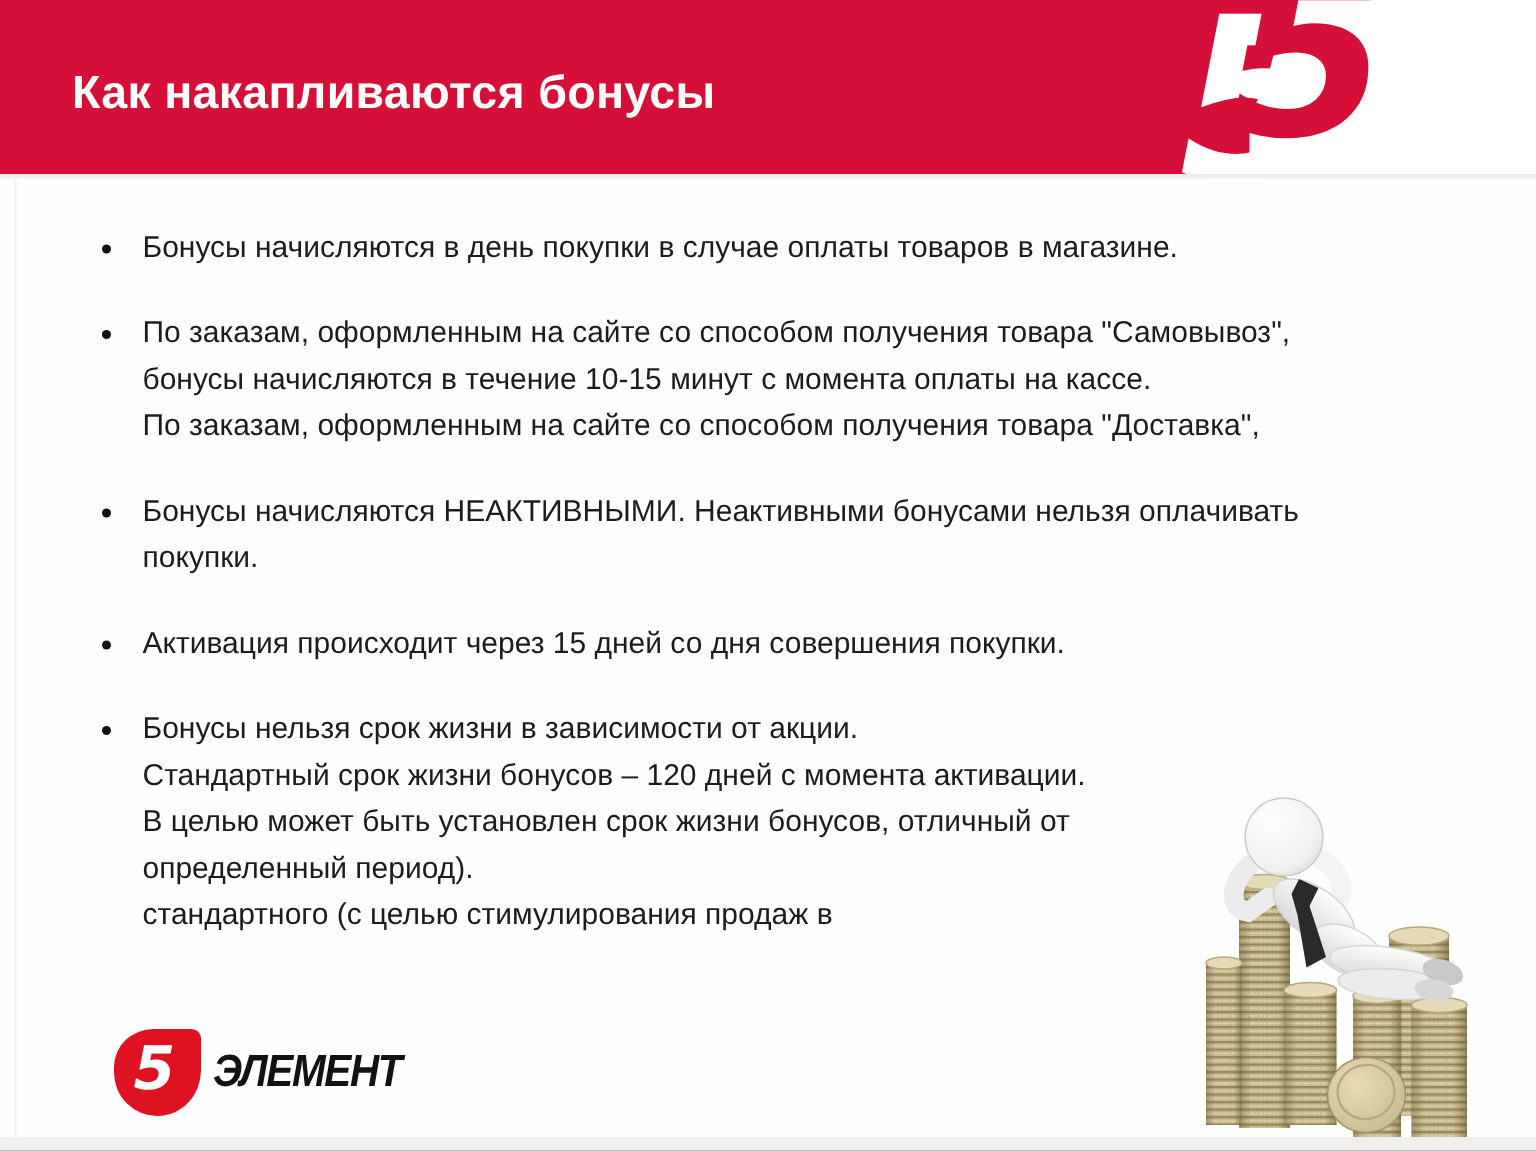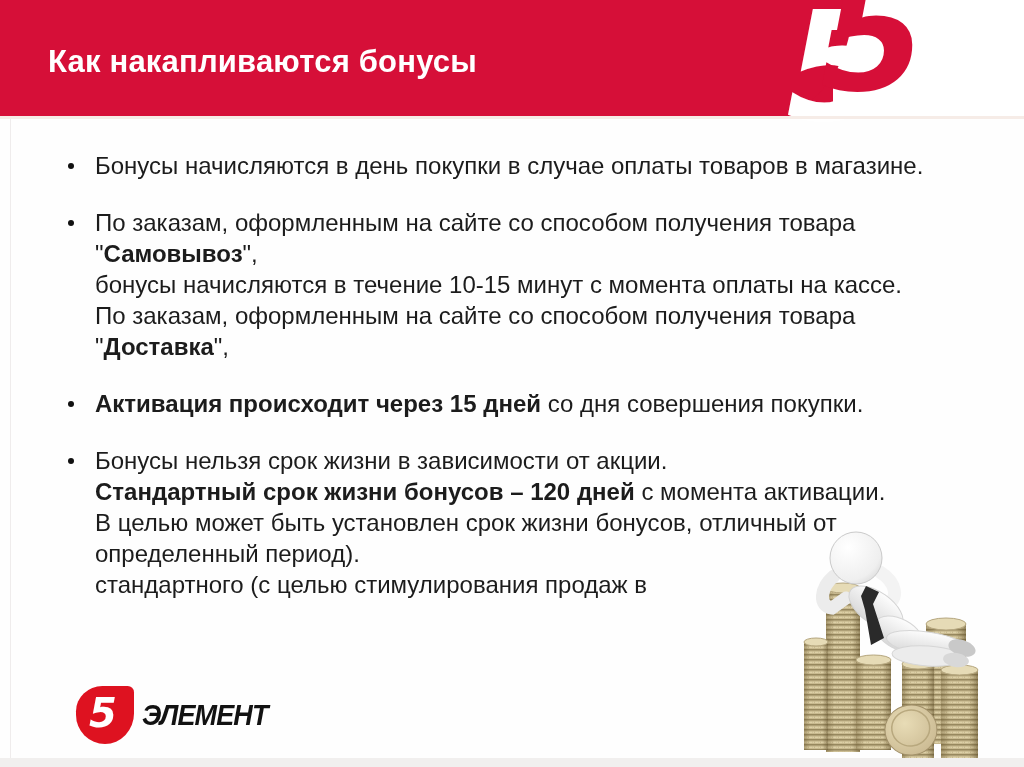--- a/index.html
+++ b/index.html
@@ -57,29 +57,29 @@
     background:#efecec;
   }
   .content{
     position:absolute;top:150px;left:66px;width:900px;
     list-style:none;
   }
   .bullet{
     position:relative;
     padding-left:29px;
     margin-bottom:26px;
-    font-size:24px;line-height:31px;
+    font-size:20px;line-height:31px;
   }
   .bullet::before{
     content:"";
     position:absolute;left:2px;top:13px;
     width:6px;height:6px;border-radius:50%;
     background:#111;
   }
-  .bullet .b{font-weight:700;}
+  .bullet .b{font-weight:400;}
   
   .footer-logo{position:absolute;left:76px;top:686px;height:58px;display:flex;align-items:center;z-index:3;}
   .logo-blob{
     width:58px;height:58px;
     background:var(--logo-red);
     border-radius:50% 12% 55% 55% / 48% 12% 58% 55%;
     display:flex;align-items:center;justify-content:center;
   }
   .logo-blob .digit{
     font-family:"DejaVu Sans", sans-serif;
@@ -121,20 +121,24 @@
   <div class="left-edge"></div>
 
   <ul class="content">
       <li class="bullet">
         <div class="line"><span>Бонусы начисляются в день покупки в случае оплаты товаров в магазине.</span></div>
       </li>
       <li class="bullet">
         <div class="line"><span>По заказам, оформленным на сайте со способом получения товара "</span><span class="b">Самовывоз</span><span>",</span></div>
         <div class="line"><span>бонусы начисляются в течение 10-15 минут с момента оплаты на кассе.</span></div>
         <div class="line"><span>По заказам, оформленным на сайте со способом получения товара "</span><span class="b">Доставка</span><span>",</span></div>
+      </li>
+      <li class="bullet">
+        <div class="line"><span class="b">Бонусы начисляются НЕАКТИВНЫМИ</span><span>. Неактивными бонусами нельзя оплачивать</span></div>
+        <div class="line"><span>покупки.</span></div>
       </li>
       <li class="bullet">
         <div class="line"><span class="b">Активация происходит через 15 дней</span><span> со дня совершения покупки.</span></div>
       </li>
       <li class="bullet">
         <div class="line"><span>Бонусы нельзя срок жизни в зависимости от акции.</span></div>
         <div class="line"><span class="b">Стандартный срок жизни бонусов – 120 дней</span><span> с момента активации.</span></div>
         <div class="line"><span>В целью может быть установлен срок жизни бонусов, отличный от</span></div>
         <div class="line"><span>определенный период).</span></div>
         <div class="line"><span>стандартного (с целью стимулирования продаж в</span></div>

